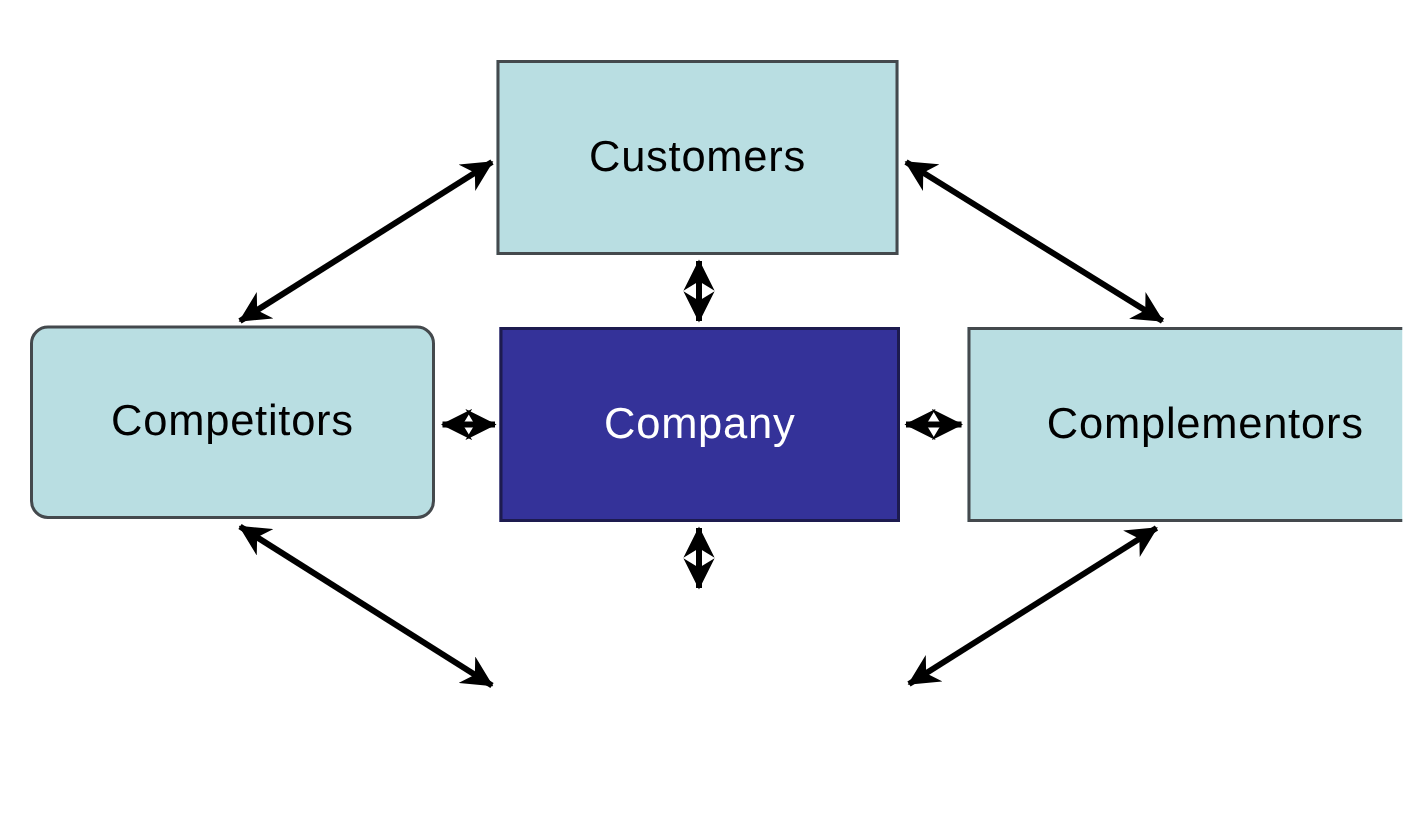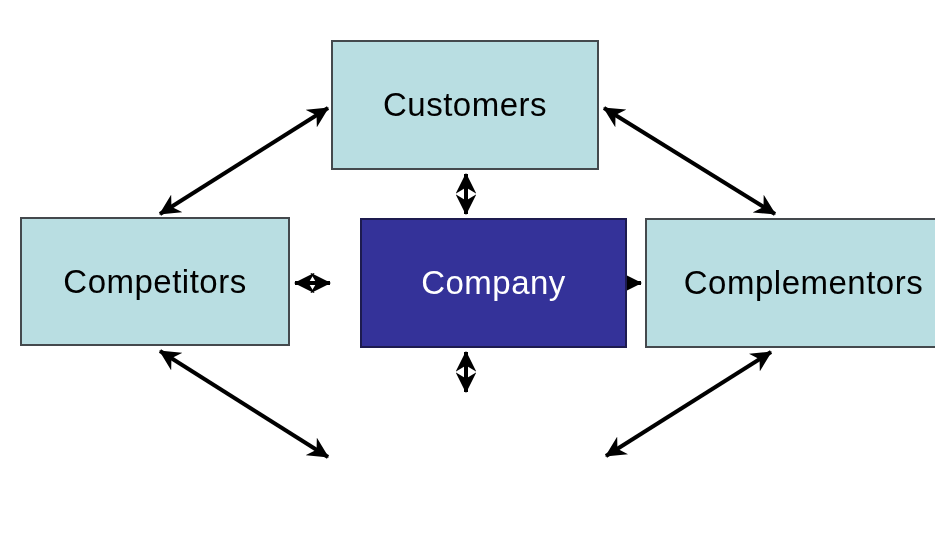--- a/index.html
+++ b/index.html
@@ -21,37 +21,37 @@
     top: 0;
     width: 935px;
     height: 558px;
   }
   .node {
     position: absolute;
     display: flex;
     align-items: center;
     justify-content: center;
     box-sizing: border-box;
-    font-size: 33px;
+    font-size: 29px;
     letter-spacing: 0.5px;
     text-align: center;
   }
   .node.light {
     background: #b9dee2;
     border: 2px solid #44494d;
     color: #000000;
   }
   .node.dark {
     background: #343299;
     border: 2px solid #1d1b4f;
     color: #ffffff;
   }
   .node-customers      { left: 331px; top: 40px;  width: 268px; height: 130px; }
-  .node-competitors    { left: 20px;  top: 217px; width: 270px; height: 129px; }
-  .node-company        { left: 333px; top: 218px; width: 267px; height: 130px; margin-left: 27px; }
+  .node-competitors    { left: 20px;  top: 217px; width: 270px; height: 129px; border-radius: 12px; }
+  .node-company        { left: 333px; top: 218px; width: 267px; height: 130px; }
   .node-complementors  { left: 645px; top: 218px; width: 317px; height: 130px; }
   .node-suppliers      { left: 332px; top: 396px; width: 266px; height: 129px; }
 </style>
 </head>
 <body>
 
 <div class="canvas">
 
   <svg class="arrow-layer" viewBox="0 0 935 558" xmlns="http://www.w3.org/2000/svg">
     <defs>

